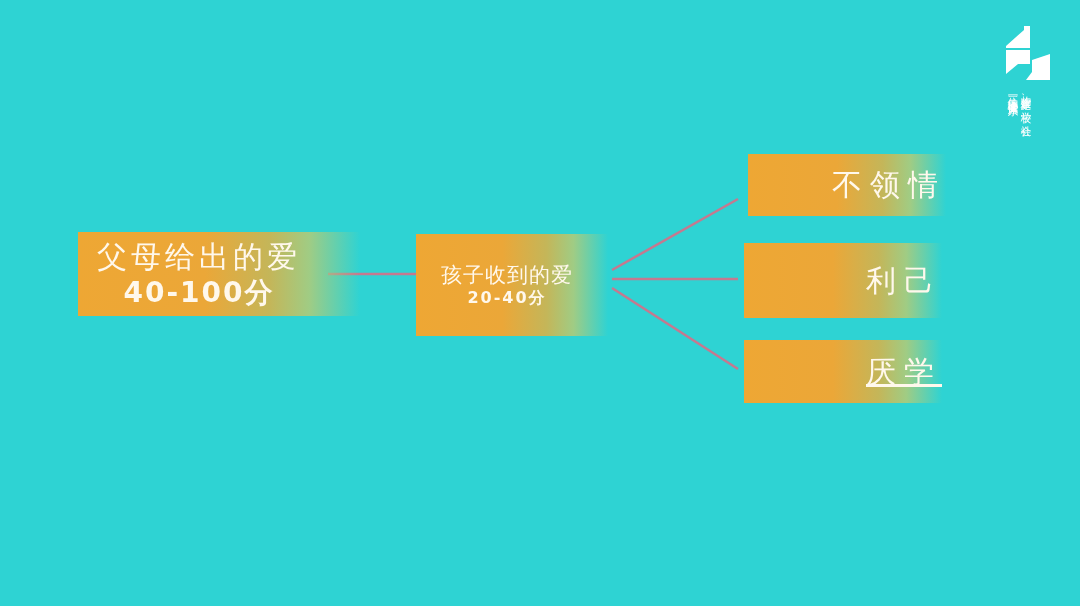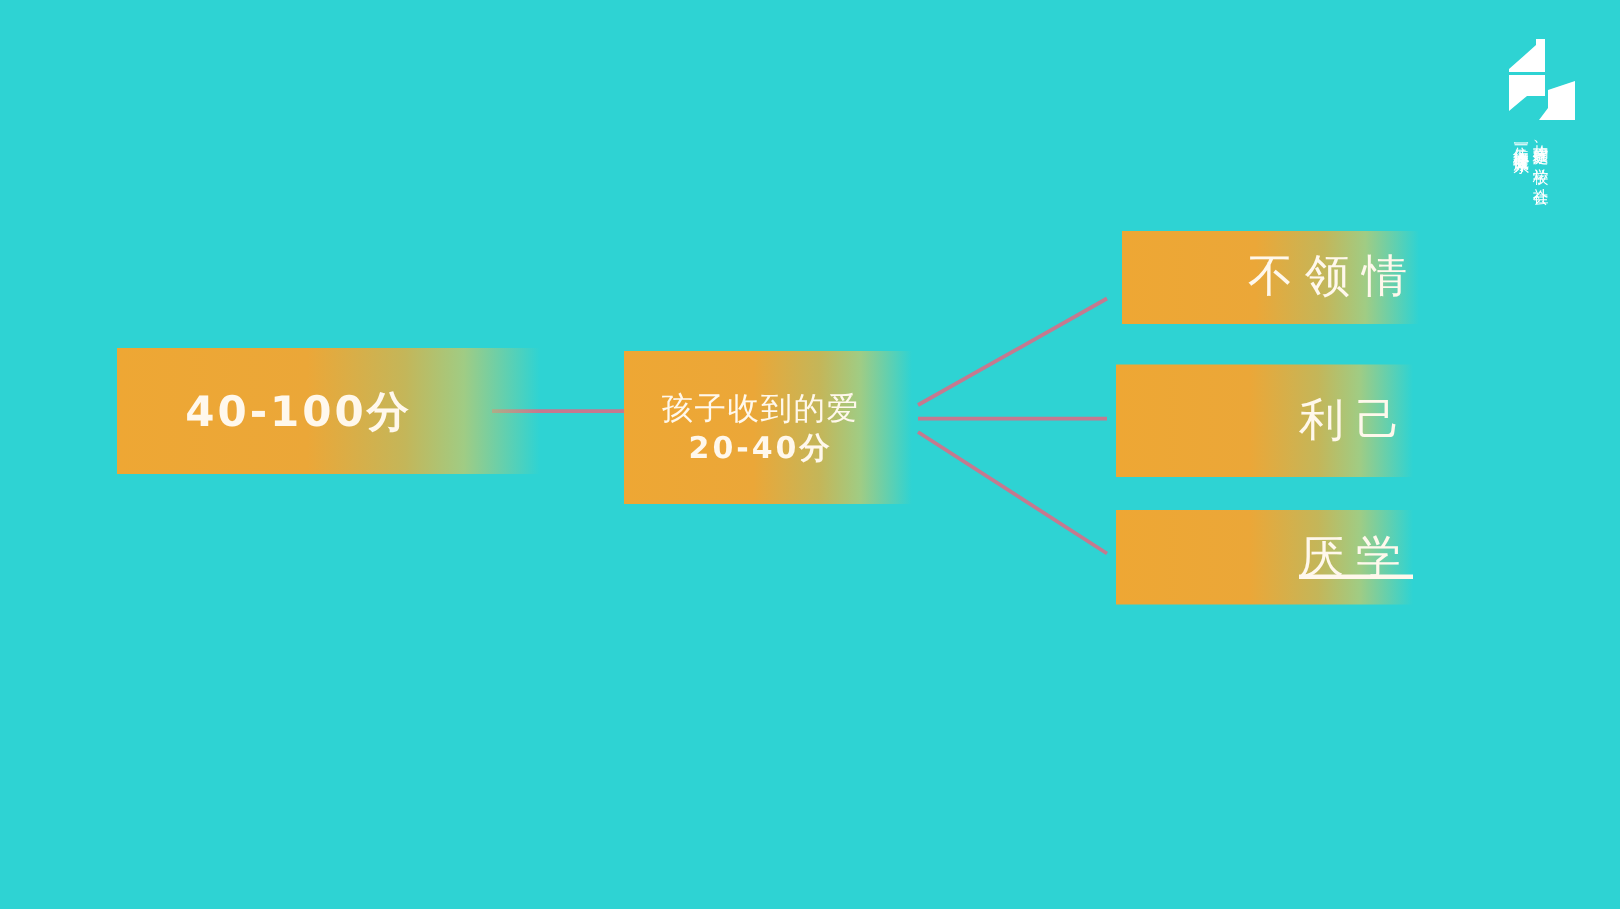--- a/index.html
+++ b/index.html
@@ -14,21 +14,21 @@
     color:#fff8ec;
     background:linear-gradient(to right, #eea734 0%, #eba738 45%, #c4b659 68%, #a0cc84 82%, rgba(46,211,211,0) 100%);
   }
   .box .t1 { letter-spacing:4px; line-height:1.25; }
   .box .t2 { font-weight:bold; letter-spacing:2px; line-height:1.25; }
   #box-parent { left:78px; top:232px; width:282px; height:84px; }
   #box-parent .t1 { font-size:30px; margin-left:-40px; }
   #box-parent .t2 { font-size:28px; margin-left:-40px; }
   #box-child { left:416px; top:234px; width:192px; height:102px; }
   #box-child .t1 { font-size:21px; margin-left:-10px; letter-spacing:1px; }
-  #box-child .t2 { font-size:20px; margin-left:-10px; }
+  #box-child .t2 { font-size:16px; margin-left:-10px; }
   .leaf { height:62px; width:198px;align-items:flex-end; }
   .leaf .t1 { font-size:30px; letter-spacing:8px; margin-left:-30px; }
   #leaf-1 { left:748px; top:154px; }
   #leaf-2 { left:744px; top:243px; height:75px; }
   #leaf-3 { left:744px; top:340px; height:63px;text-decoration:underline; }
   svg.lines { position:absolute; left:0; top:0; }
   #logo { position:absolute; left:1004px; top:24px; width:50px; }
   .vert {
     position:absolute; writing-mode:vertical-rl; color:#fff;
     font-size:10.5px; letter-spacing:1px; line-height:1;
@@ -40,20 +40,21 @@
 <body>
 
 <svg class="lines" width="1080" height="606">
   <line x1="328" y1="274" x2="418" y2="274" stroke="#c5798f" stroke-width="2.5"></line>
   <line x1="612" y1="270" x2="738" y2="199" stroke="#c5798f" stroke-width="2.5"></line>
   <line x1="612" y1="279" x2="738" y2="279" stroke="#c5798f" stroke-width="2.5"></line>
   <line x1="612" y1="288" x2="738" y2="369" stroke="#c5798f" stroke-width="2.5"></line>
 </svg>
 
 <div class="box" id="box-parent">
+  <div class="t1">父母给出的爱</div>
   <div class="t2">40-100分</div>
 </div>
 
 <div class="box" id="box-child">
   <div class="t1">孩子收到的爱</div>
   <div class="t2">20-40分</div>
 </div>
 
 <div class="box leaf" id="leaf-1">
   <div class="t1">不领情</div>

